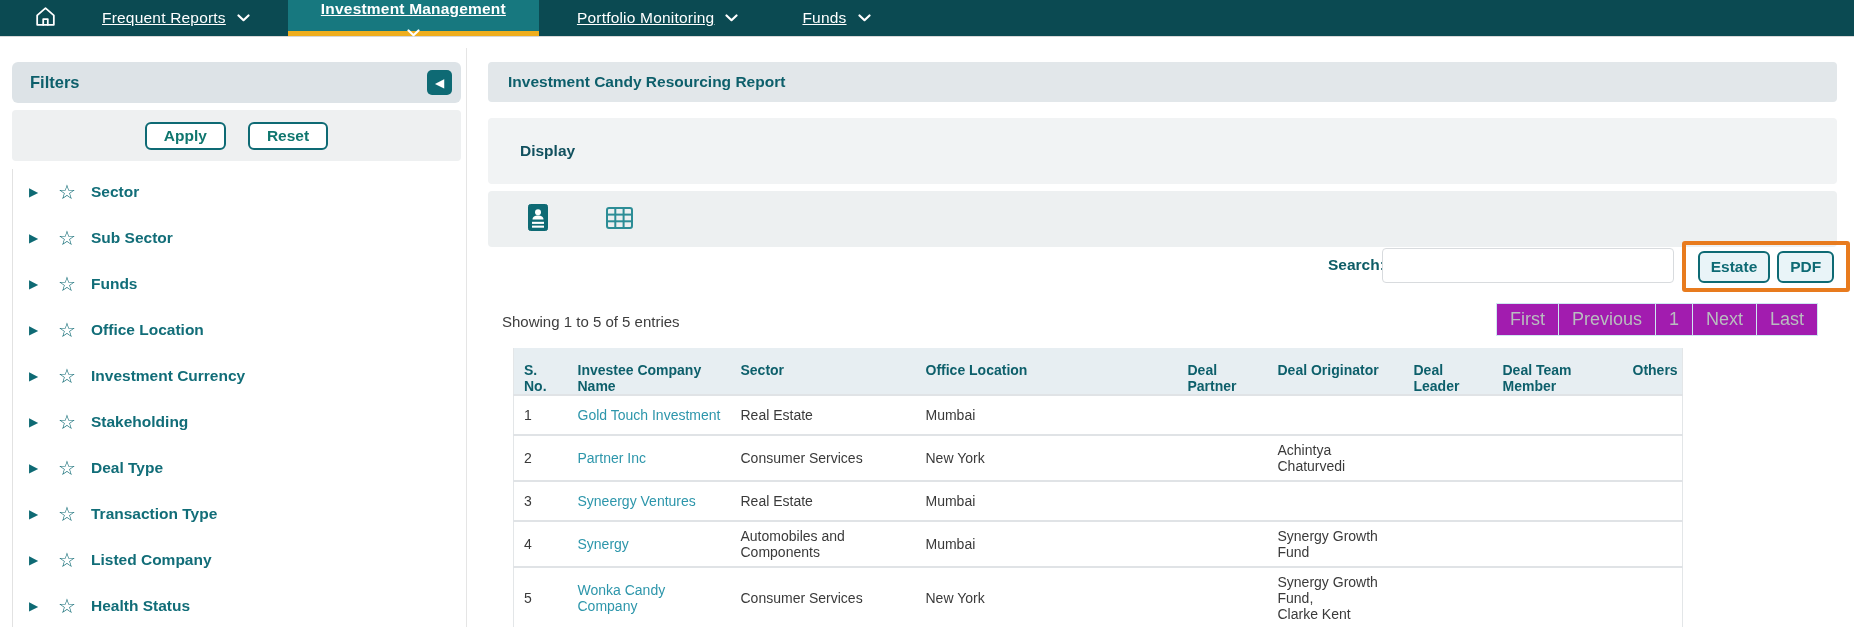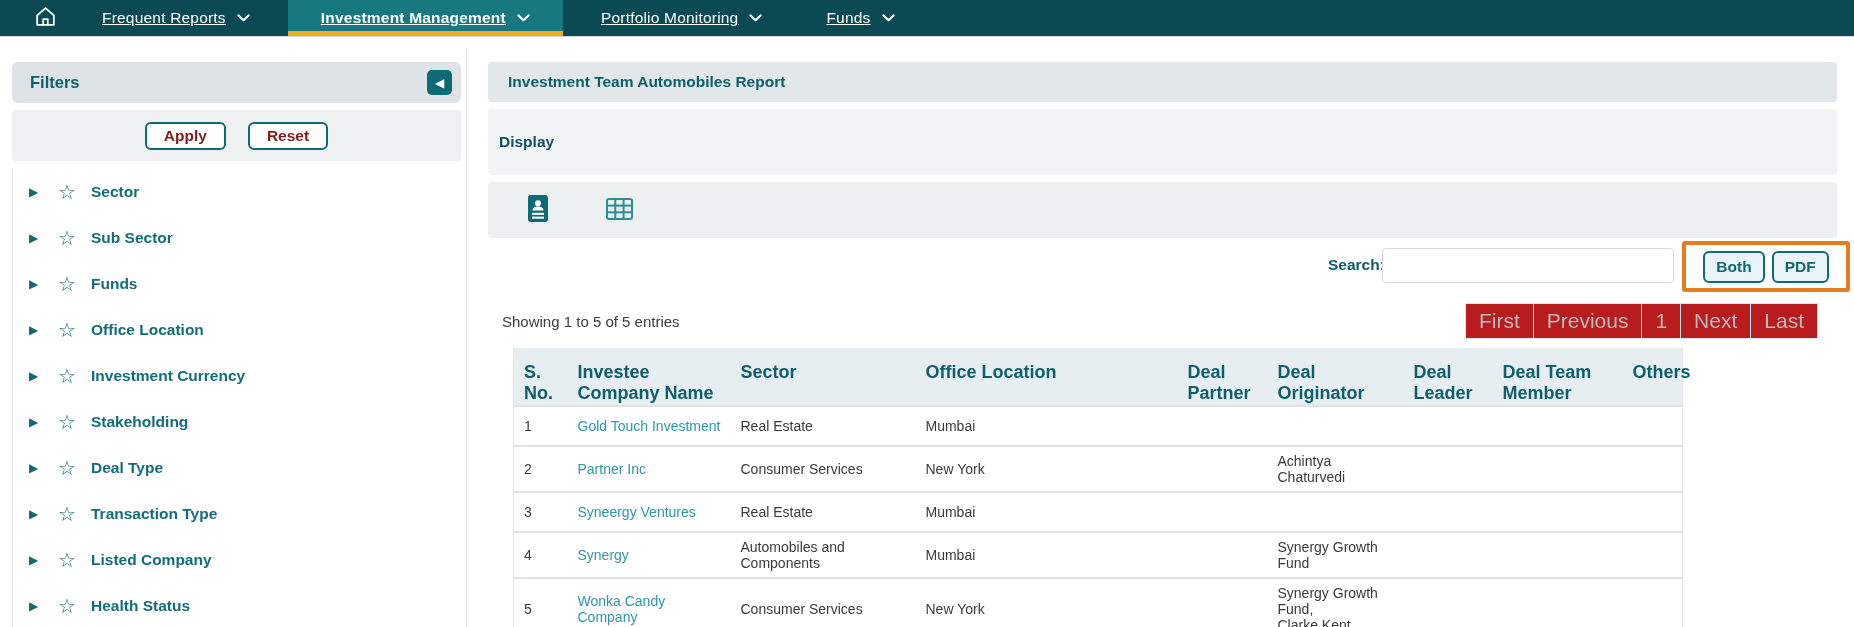--- a/index.html
+++ b/index.html
@@ -23,21 +23,21 @@
   }
   .nav-item {
     display: flex; align-items: center; gap: 11px; padding: 0 26px;
     margin-right: 12px; font-size: 15.5px; font-weight: 500; letter-spacing: .2px;
     background: none; border: none; color: #fff; cursor: pointer;
     font-family: "Liberation Sans", sans-serif;
     text-decoration: underline;
   }
   .nav-item.active {
     background: #17787f; box-shadow: inset 0 -5px 0 #efae1d;
-    font-weight: 700; padding: 0 33px;
+    font-weight: 700; padding: 0 33px; flex-direction: column;
   }
   .chev { display: block; }
 
   
   .sidebar { position: absolute; left: 12px; top: 62px; width: 449px; }
   .sidebar-header {
     height: 41px; background: #dde3e7; border-radius: 6px;
     display: flex; align-items: center; justify-content: space-between;
     padding: 0 9px 0 18px;
   }
@@ -46,21 +46,21 @@
     width: 25px; height: 25px; background: #0e6a74; border: none; border-radius: 5px;
     color: #fff; font-size: 12px; line-height: 1; cursor: pointer;
     display: flex; align-items: center; justify-content: center;
   }
   .actions-row {
     margin-top: 7px; height: 51px; background: #eef0f1; border-radius: 4px;
     display: flex; align-items: center; justify-content: center; gap: 22px;
   }
   .action-btn {
     padding: 3px 17px; border: 2px solid #0e6a74; border-radius: 6px;
-    background: #fff; color: #7f1d1d; font-weight: 700; font-size: 15.5px;
+    background: #fff; color: #0f766e; font-weight: 700; font-size: 15.5px;
     cursor: pointer; font-family: "Liberation Sans", sans-serif;
   }
   .filter-list { margin-top: 8px; border-left: 1px solid #e2e2e2; height: 466px; overflow: hidden; }
   .filter-row {
     display: flex; align-items: center; height: 46px; width: 100%;
     padding-left: 16px; background: none; border: none; cursor: pointer; text-align: left;
   }
   .expand-icon { color: #0e6a74; font-size: 12px; width: 29px; }
   .star-icon { color: #0e6a74; font-size: 20px; width: 33px; line-height: 1; }
   .filter-label { color: #116d78; font-weight: 700; font-size: 15.5px; }
@@ -68,22 +68,22 @@
   .v-divider { position: absolute; left: 466px; top: 48px; bottom: 0; width: 1px; background: #e5e5e5; }
 
   
   .main { position: absolute; left: 488px; top: 62px; width: 1349px; }
   .report-titlebar {
     height: 40px; background: #e2e7ea; border-radius: 4px;
     display: flex; align-items: center; padding-left: 20px;
     color: #0d5f6b; font-weight: 700; font-size: 15.5px;
   }
   .display-row {
-    margin-top: 7px; height: 66px; background: #f1f3f4; border-radius: 4px;
-    display: flex; align-items: center; padding-left: 11px; gap: 6px;
+    margin-top: 16px; height: 66px; background: #f1f3f4; border-radius: 4px;
+    display: flex; align-items: center; padding-left: 32px; gap: 6px;
   }
   .display-label { color: #11505e; font-weight: 700; font-size: 15.5px; }
   .display-dropdown {
     margin-left: 21px; width: 172px; height: 52px; background: #fff;
     border: 1.5px solid #0e6a74; border-radius: 5px; padding: 7px 11px 6px 11px;
     display: flex; flex-direction: column; justify-content: space-between;
     cursor: pointer; font-family: "Liberation Sans", sans-serif;
   }
   .display-value { color: #1b7a85; font-size: 14px; white-space: nowrap; text-align: left; }
   .dropdown-caret { color: #0e6a74; font-size: 10px; line-height: 1; text-align: left; }
@@ -106,34 +106,34 @@
   }
   .export-btn {
     border: 2px solid #0e6a74; border-radius: 6px; background: #e9f4f8;
     color: #0e6a74; font-weight: 700; font-size: 15.5px; padding: 5px 11px;
     cursor: pointer; font-family: "Liberation Sans", sans-serif;
   }
 
   .summary { position: absolute; left: 502px; top: 313px; font-size: 15px; color: #3d3d3d; }
   .pagination { position: absolute; right: 36px; top: 303px; display: flex; }
   .page-btn {
-    border: 1px solid #cfe7f1; background: #b91c1c; color: #b9bdbf;
-    font-size: 21px; padding: 5px 13px; margin-left: -1px; cursor: default;
+    border: 1px solid #cfe7f1; background: #a21caf; color: #b9bdbf;
+    font-size: 18px; padding: 5px 13px; margin-left: -1px; cursor: default;
     font-family: "Liberation Sans", sans-serif;
   }
 
   
   .data-table {
     position: absolute; left: 513px; top: 348px; width: 1169px;
     border-collapse: collapse; table-layout: fixed;
     font-size: 14px; color: #3a3a3a; border-bottom: 2px solid #a6abae;
   }
   .data-table thead th {
-    background: #e7eef2; color: #0d5f6b; font-weight: 700; font-size: 18px;
-    text-align: left; vertical-align: top; padding: 14px 10px 0 10px; height: 58px;
+    background: #e7eef2; color: #0d5f6b; font-weight: 700; font-size: 14px;
+    text-align: left; vertical-align: top; padding: 14px 10px 0 10px; height: 47px;
   }
   .data-table tbody td {
     padding: 6px 10px; border-top: 2px solid #e0e3e6; vertical-align: middle;
     height: 40px; white-space: pre-line; overflow: hidden;
   }
   .data-table tbody tr:last-child td { height: 56px; }
   .data-table tr > *:first-child { border-left: 1px solid #e3e6e8; }
   .data-table tr > *:last-child { border-right: 1px solid #e3e6e8; }
   .company-link { color: #2d96ab; cursor: pointer; }
 </style>
@@ -249,21 +249,21 @@
     <span class="star-icon">☆</span>
     <span class="filter-label">Health Status</span>
   </button>
       </div>
   </aside>
 
   <div class="v-divider"></div>
 
   <main class="main">
     <div class="report-titlebar">
-      <span>Investment Team Automobiles Report</span>
+      <span>Investment Candy Resourcing Report</span>
     </div>
 
     <div class="display-row">
       <span class="display-label">Display</span>
     </div>
 
     <div class="views-row">
       <button class="view-btn">
         <span>
           <svg width="20" height="27" viewBox="0 0 20 27">
@@ -286,21 +286,21 @@
           </svg>
         </span>
       </button>
     </div>
   </main>
 
   <span class="search-label">Search:</span>
   <input class="search-input" type="text" value="" style="">
 
   <div class="export-box">
-    <button class="export-btn">Both</button>
+    <button class="export-btn">Estate</button>
     <button class="export-btn">PDF</button>
   </div>
 
   <div class="summary">Showing 1 to 5 of 5 entries</div>
   <div class="pagination">
       <button class="page-btn">First</button>
       <button class="page-btn">Previous</button>
       <button class="page-btn">1</button>
       <button class="page-btn">Next</button>
       <button class="page-btn">Last</button>

